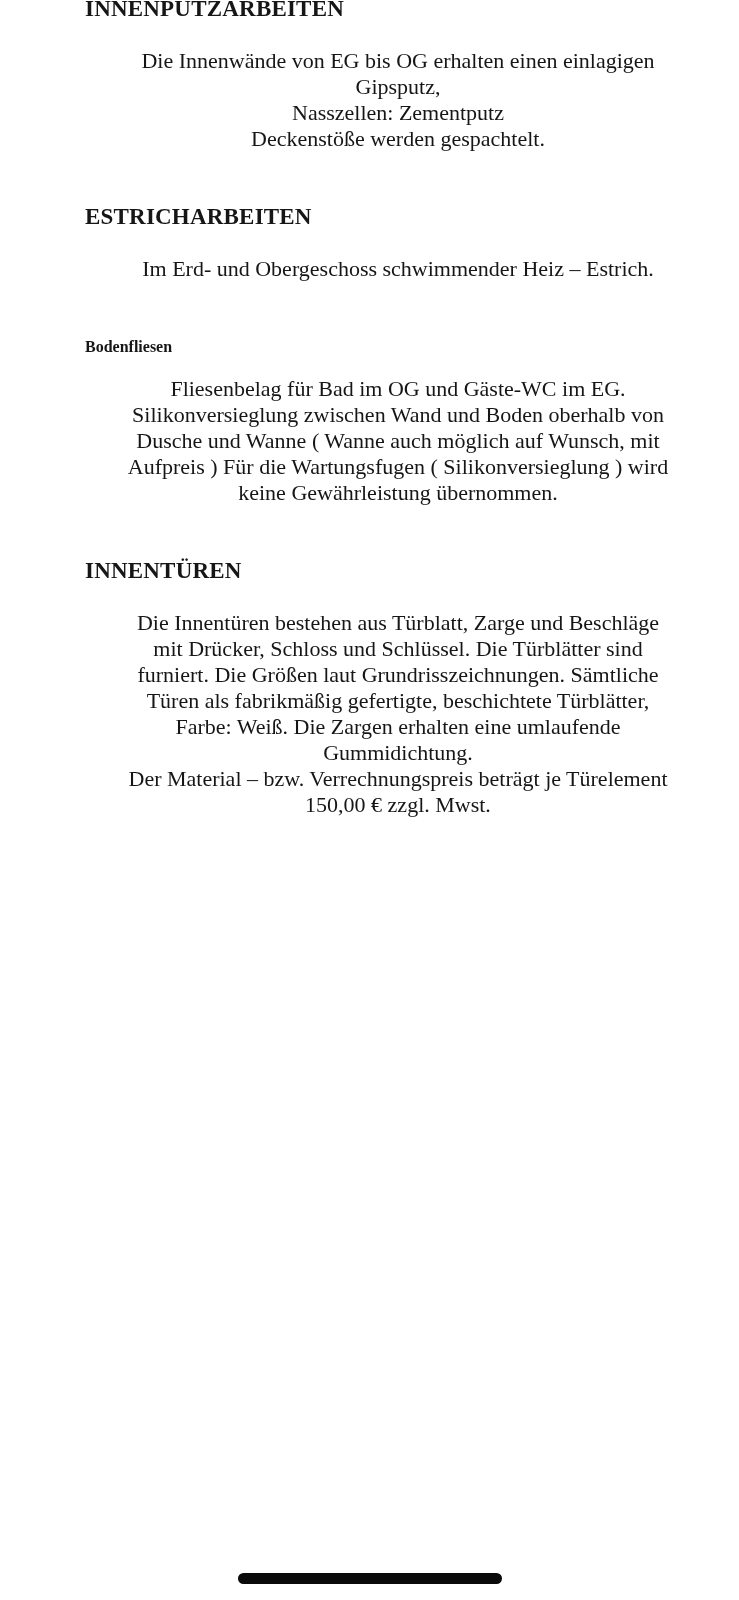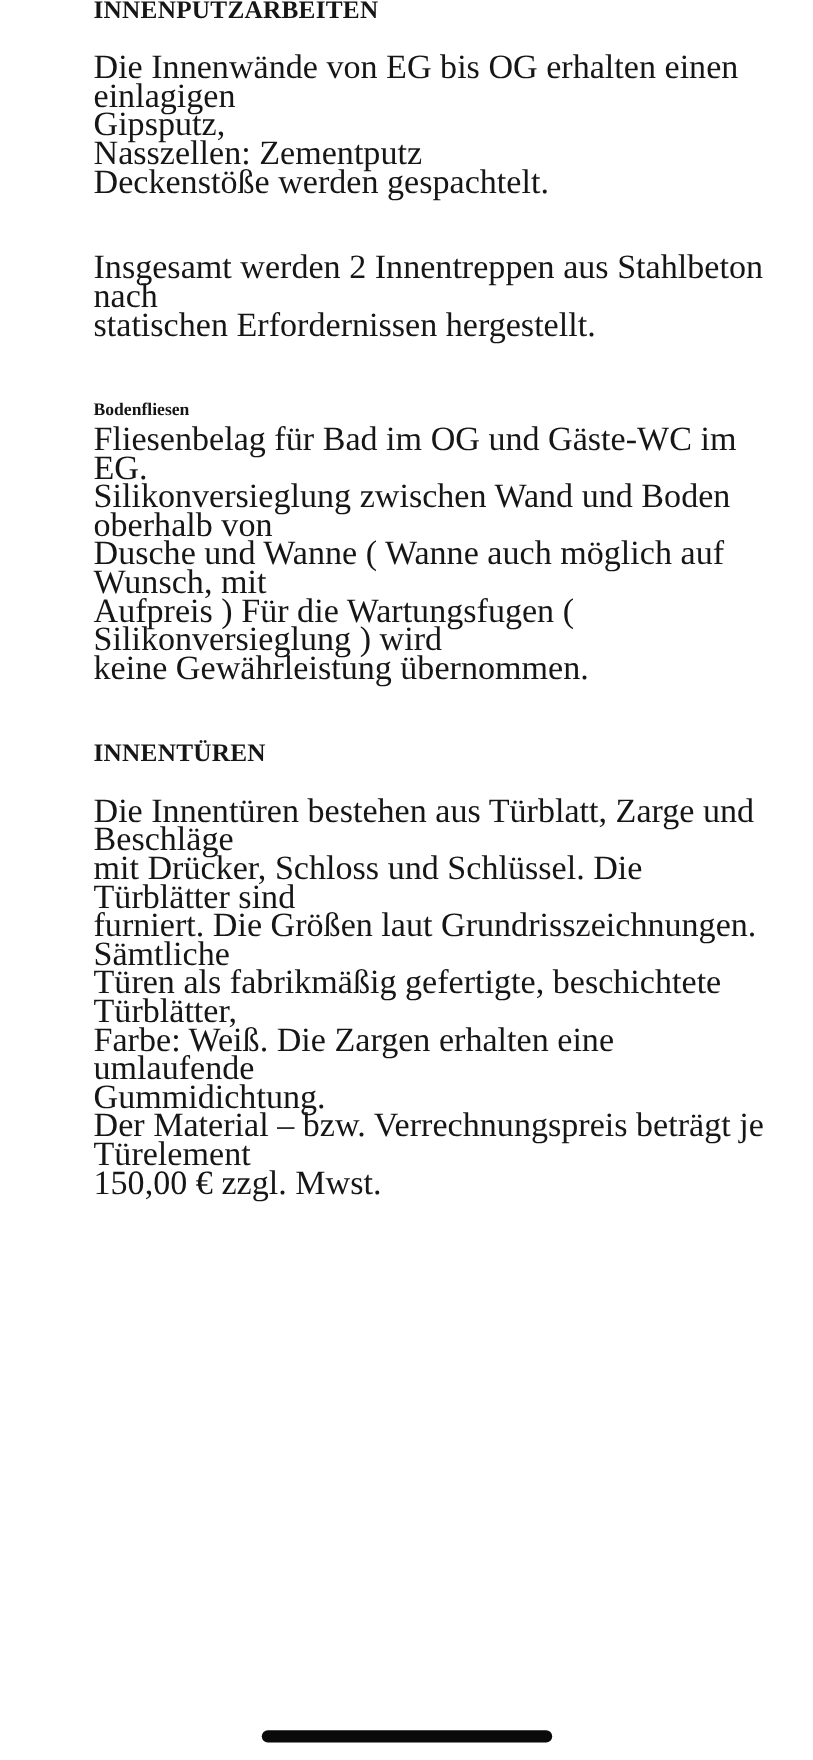--- a/index.html
+++ b/index.html
@@ -37,24 +37,25 @@
     margin: 0 0 26px 0;
     letter-spacing: 0.2px;
   }
   .subheading {
     font-size: 16px;
     line-height: 26px;
     font-weight: bold;
     margin: 26px 0 0 0;
   }
   .para {
-    font-size: 31px;
+    font-size: 22px;
     line-height: 26px;
-    margin: 0;
+    margin: 16px;
     white-space: pre-line;
+    text-align: center;
   }
   .home-indicator {
     position: absolute;
     left: 50%;
     transform: translateX(-50%);
     bottom: 16px;
     width: 264px;
     height: 11px;
     border-radius: 6px;
     background: var(--home-indicator);
@@ -68,25 +69,25 @@
 
     <section class="section">
       <h2 class="heading">INNENPUTZARBEITEN</h2>
       <p class="para">Die Innenwände von EG bis OG erhalten einen einlagigen
 Gipsputz,
 Nasszellen: Zementputz
 Deckenstöße werden gespachtelt.</p>
     </section>
 
     <section class="section">
+      <h2 class="heading">ESTRICHARBEITEN</h2>
+      <p class="para">Im Erd- und Obergeschoss schwimmender Heiz – Estrich.</p>
     </section>
 
     <section class="section">
-      <p class="para">Insgesamt werden 2 Innentreppen aus Stahlbeton nach
-statischen Erfordernissen hergestellt.</p>
     </section>
 
     <section class="section">
       <h3 class="subheading">Bodenfliesen</h3>
       <p class="para">Fliesenbelag für Bad im OG und Gäste-WC im EG.
 Silikonversieglung zwischen Wand und Boden oberhalb von
 Dusche und Wanne ( Wanne auch möglich auf Wunsch, mit
 Aufpreis ) Für die Wartungsfugen ( Silikonversieglung ) wird
 keine Gewährleistung übernommen.</p>
     </section>

